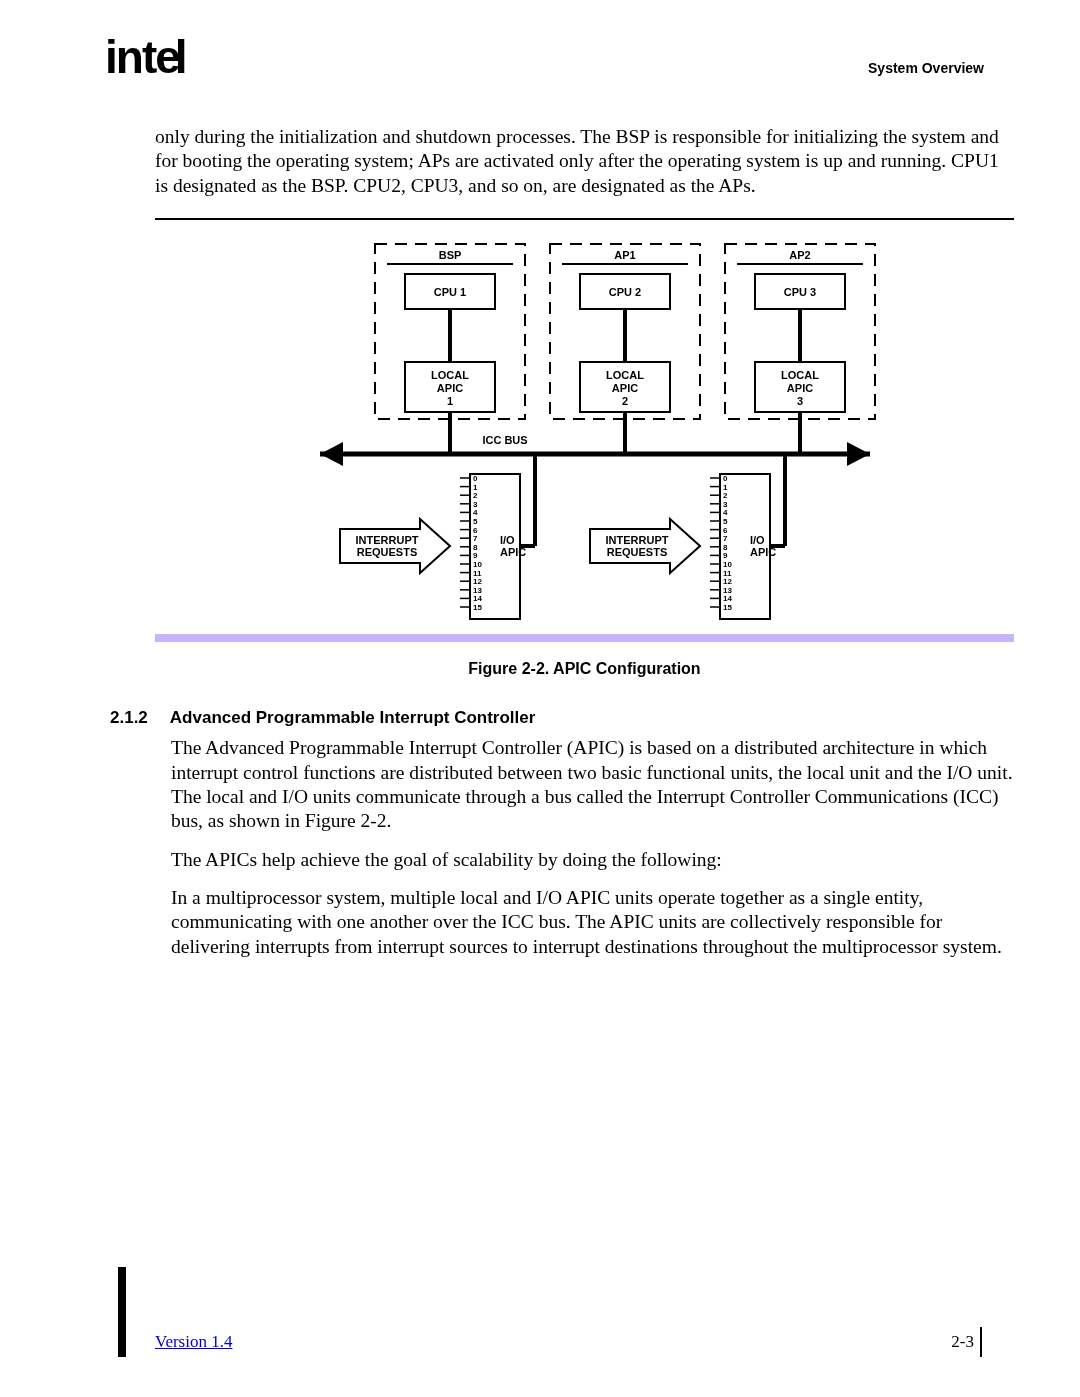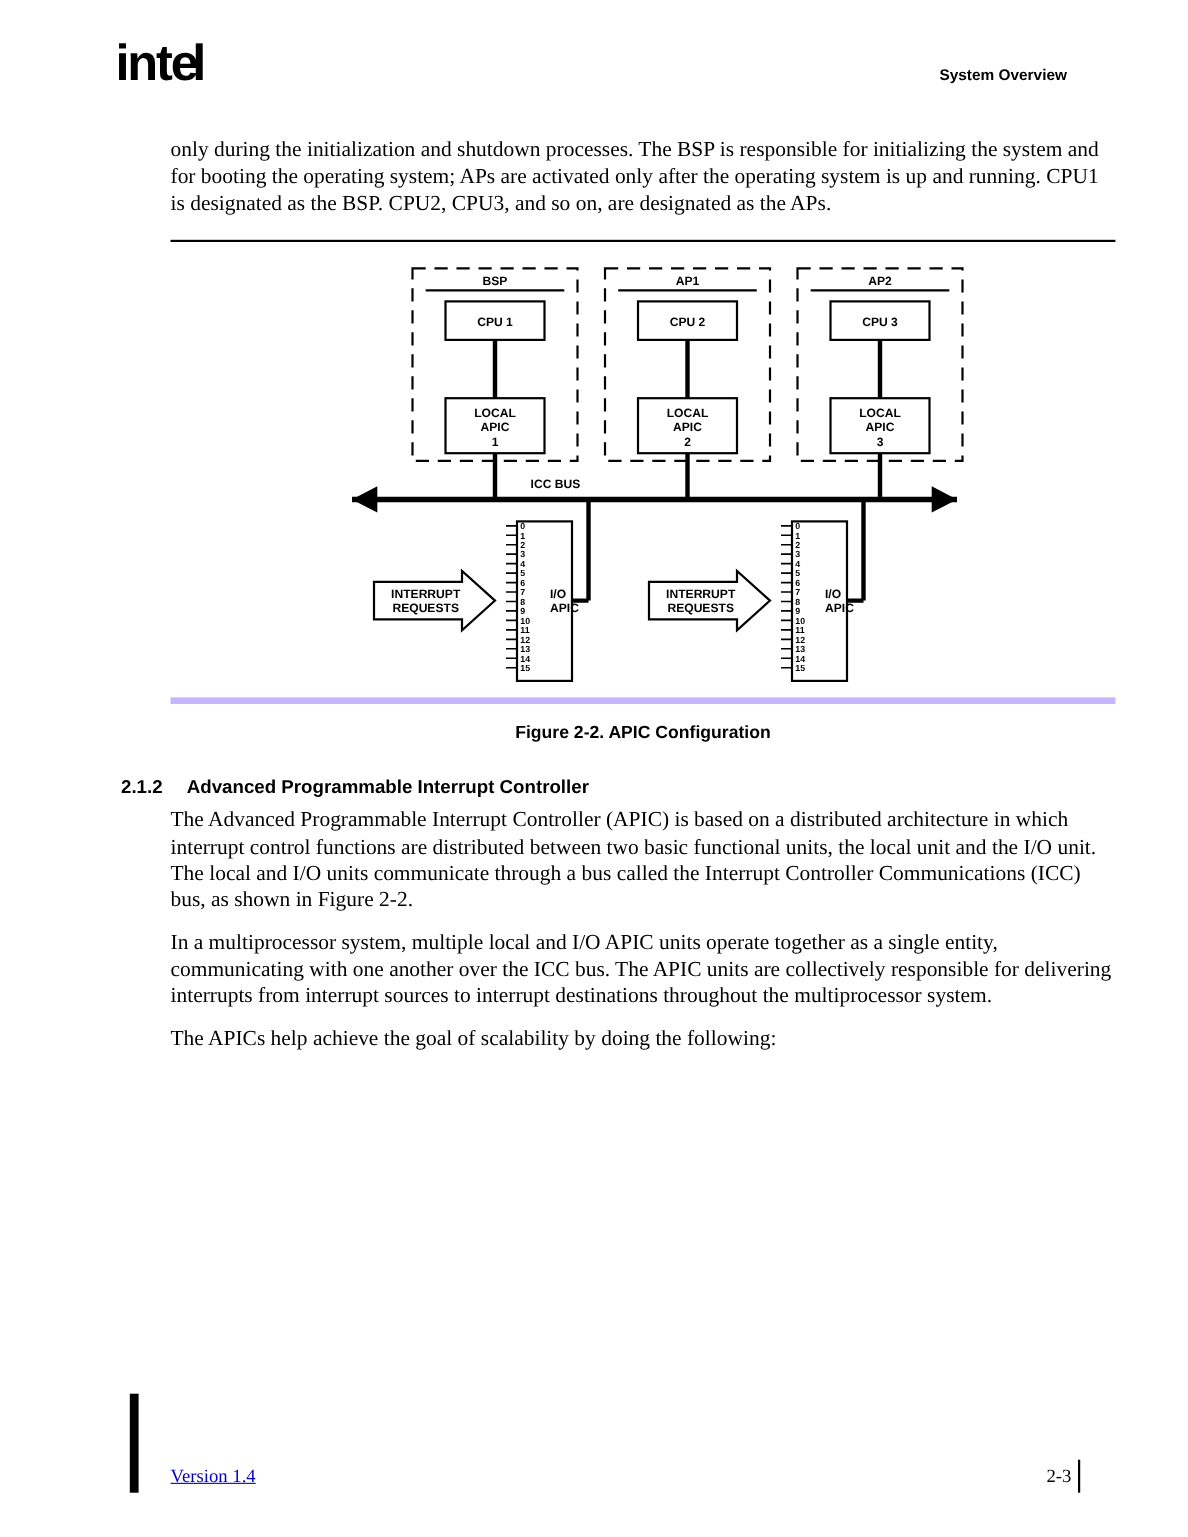--- a/index.html
+++ b/index.html
@@ -25,37 +25,37 @@
     left: 105px;
     top: 30px;
     font-family: Arial, Helvetica, sans-serif;
     font-weight: 900;
     font-size: 46px;
     letter-spacing: -2px;
   }
   .logo .e-gap { letter-spacing: -6px; }
   .header-right {
     position: absolute;
-    right: 110px;
+    right: 96px;
     top: 60px;
     font-family: Arial, Helvetica, sans-serif;
     font-weight: 700;
     font-size: 14px;
   }
   .body-text {
     margin-top: 85px;
     margin-left: 45px;
     font-size: 19.5px;
     line-height: 1.25;
   }
   .body-text p { margin: 14px 0 14px 0; }
   .figure-block {
     margin: 20px 0 10px 45px;
     border-top: 2px solid #000;
-    border-bottom: 6px solid #c4b5fd;
+    border-bottom: 8px solid #c4b5fd;
     padding: 14px 0 10px 0;
   }
   .figure-svg { display: block; margin: 0 auto; }
   .figure-caption {
     text-align: center;
     font-family: Arial, Helvetica, sans-serif;
     font-weight: 700;
     font-size: 16px;
     margin: 18px 0 30px 45px;
   }
@@ -64,21 +64,21 @@
     font-weight: 700;
     font-size: 17px;
     margin: 20px 0 8px 0;
   }
   .section-heading .num { margin-right: 22px; }
   .para {
     margin-left: 45px;
     font-size: 19.5px;
     line-height: 1.25;
   }
-  .para p { margin: 0 0 14px 0; }
+  .para p { margin: 0 0 14px 16px; }
   ul.bullets {
     margin: 0 0 14px 0;
     padding-left: 60px;
   }
   ul.bullets li {
     font-size: 19.5px;
     line-height: 1.25;
     margin-bottom: 6px;
     padding-left: 10px;
   }
@@ -277,22 +277,22 @@
   </div>
 
   <div class="figure-caption">Figure 2-2.  APIC Configuration</div>
 
   <div class="section-heading">
     <span class="num">2.1.2</span><span>Advanced Programmable Interrupt Controller</span>
   </div>
 
   <div class="para">
     <p>The Advanced Programmable Interrupt Controller (APIC) is based on a distributed architecture in which interrupt control functions are distributed between two basic functional units, the local unit and the I/O unit.  The local and I/O units communicate through a bus called the Interrupt Controller Communications (ICC) bus, as shown in  Figure 2-2.</p>
+    <p>The APICs help achieve the goal of scalability by doing the following:</p>
     <p>In a multiprocessor system, multiple local and I/O APIC units operate together as a single entity, communicating with one another over the ICC bus.  The APIC units are collectively responsible for delivering interrupts from interrupt sources to interrupt destinations throughout the multiprocessor system.</p>
-    <p>The APICs help achieve the goal of scalability by doing the following:</p>
   </div>
 
   <div class="change-bar"></div>
   <div class="right-bar"></div>
 
   <div class="footer">
     <span class="footer-left"><a href="#">Version 1.4</a></span>
     <span class="footer-right">2-3</span>
   </div>
 </div>

